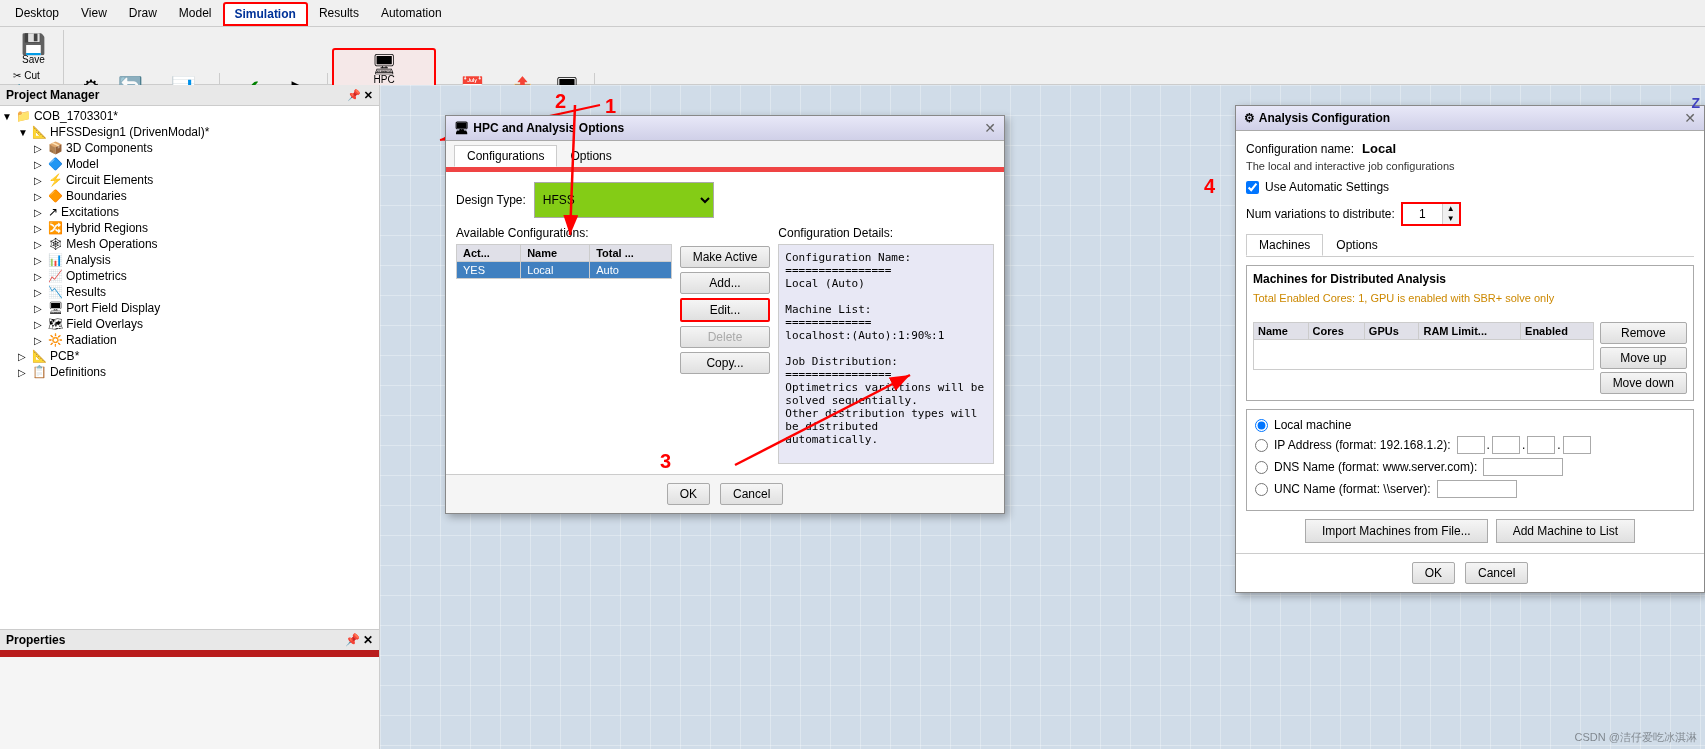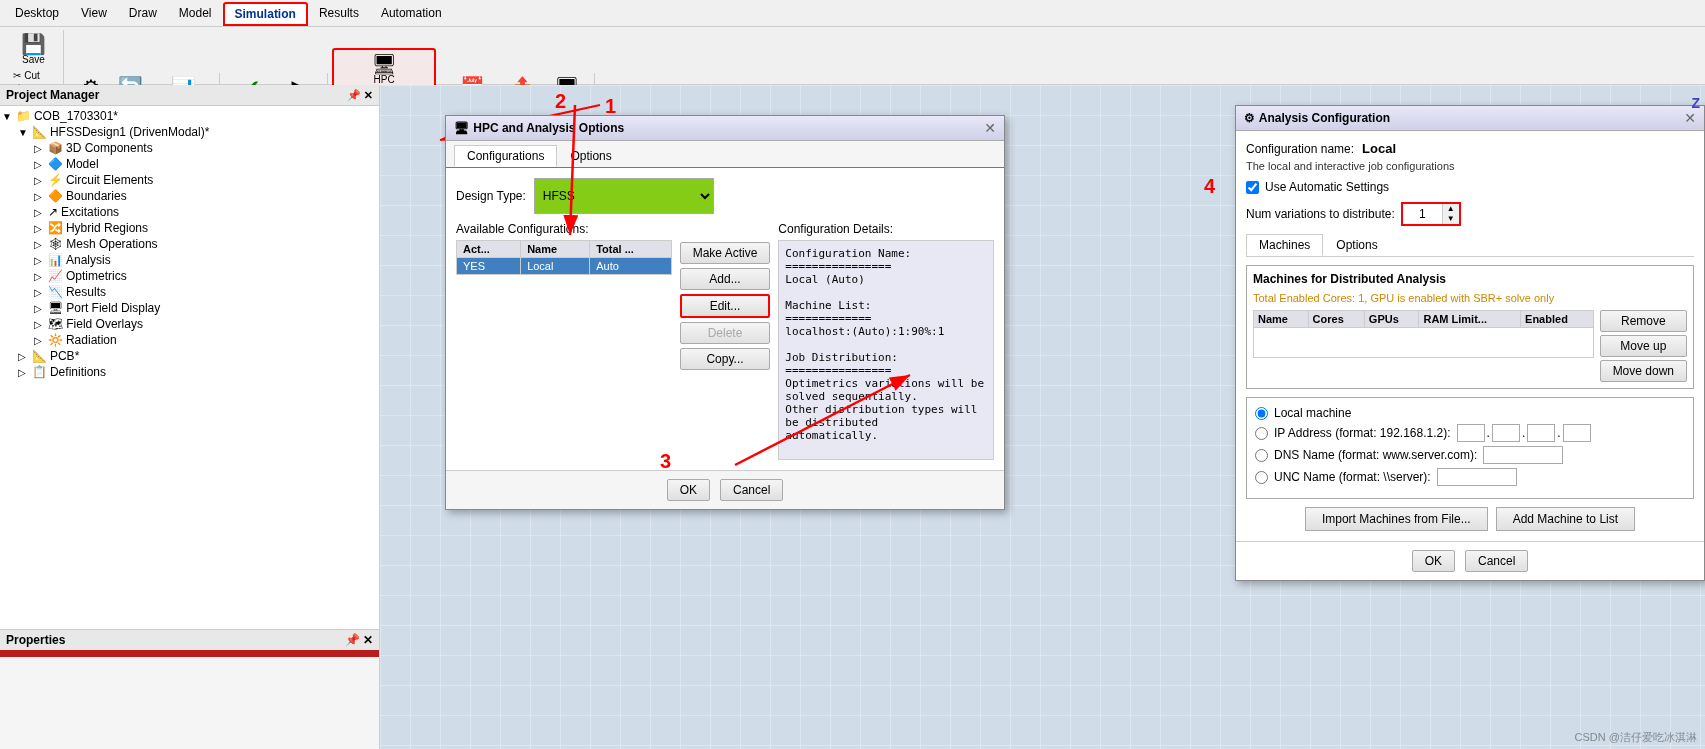--- a/index.html
+++ b/index.html
@@ -37,21 +37,21 @@
     
     
     .canvas-area { flex: 1; background: #d0dce8; position: relative; overflow: hidden; }
     .canvas-grid { width: 100%; height: 100%; background-image: linear-gradient(rgba(255,255,255,0.3) 1px, transparent 1px), linear-gradient(90deg, rgba(255,255,255,0.3) 1px, transparent 1px); background-size: 30px 30px; }
     
     
     .hpc-dialog { position: absolute; top: 30px; left: 65px; width: 560px; background: white; border: 1px solid #888; box-shadow: 3px 3px 8px rgba(0,0,0,0.3); }
     .dialog-titlebar { background: linear-gradient(to bottom, #e8e8f8, #d0d0e8); padding: 4px 8px; display: flex; justify-content: space-between; align-items: center; border-bottom: 1px solid #aaa; }
     .dialog-title { font-size: 12px; font-weight: bold; display: flex; align-items: center; gap: 4px; }
     .dialog-close { cursor: pointer; font-size: 14px; color: #666; }
-    .dialog-tabs { display: flex; border-bottom: 1px solid #ef4444; padding: 4px 8px 0; background: #f5f5f5; }
+    .dialog-tabs { display: flex; border-bottom: 5px solid #ef4444; padding: 4px 8px 0; background: #f5f5f5; }
     .dialog-tab { padding: 3px 12px; cursor: pointer; border: 1px solid transparent; font-size: 12px; }
     .dialog-tab.active { background: white; border: 1px solid #ccc; border-bottom: 1px solid white; }
     .dialog-body { padding: 10px; }
     .form-row { display: flex; align-items: center; margin-bottom: 8px; gap: 8px; }
     .form-label { font-size: 12px; white-space: nowrap; }
     .form-select { height: 36px; font-size: 12px; border: 1px solid #aaa; background: #84cc16; padding: 8px 4px; }
     .config-table { width: 100%; border-collapse: collapse; font-size: 11px; }
     .config-table th { background: #e0e0e8; border: 1px solid #ccc; padding: 2px 6px; text-align: left; }
     .config-table td { border: 1px solid #ccc; padding: 2px 6px; }
     .config-table tr.selected td { background: #4080c0; color: white; }
@@ -75,21 +75,21 @@
     .num-variations-label { font-size: 12px; }
     .num-input-box { border: 2px solid red; display: flex; align-items: center; background: white; }
     .num-input { width: 40px; height: 20px; border: none; border-right: 1px solid #ccc; text-align: center; font-size: 12px; outline: none; }
     .num-spin { display: flex; flex-direction: column; }
     .num-spin-btn { height: 10px; width: 16px; font-size: 8px; cursor: pointer; background: #f0f0f0; border: none; line-height: 10px; text-align: center; }
     .analysis-tabs { display: flex; border-bottom: 1px solid #ccc; margin-bottom: 8px; }
     .analysis-tab { padding: 3px 12px; cursor: pointer; border: 1px solid transparent; font-size: 12px; }
     .analysis-tab.active { background: white; border: 1px solid #ccc; border-bottom: 1px solid white; }
     .machines-section { border: 1px solid #aaa; padding: 6px; margin-bottom: 8px; }
     .machines-title { font-size: 12px; font-weight: bold; margin-bottom: 6px; }
-    .total-cores { font-size: 11px; margin-bottom: 6px; }
+    .total-cores { font-size: 11px; margin-bottom: 18px; }
     .total-cores span { color: #cc8800; }
     .machines-table { width: 100%; border-collapse: collapse; font-size: 11px; margin-bottom: 6px; }
     .machines-table th { background: #e0e0e8; border: 1px solid #ccc; padding: 2px 4px; text-align: left; }
     .machines-table td { border: 1px solid #ccc; padding: 2px 4px; }
     .machine-details { border: 1px solid #aaa; padding: 8px; margin-bottom: 8px; }
     .machine-details-title { font-size: 12px; font-weight: bold; margin-bottom: 6px; }
     .radio-row { display: flex; align-items: center; gap: 6px; margin-bottom: 4px; font-size: 12px; }
     .radio-row input[type=text] { border: 1px solid #aaa; height: 18px; padding: 0 3px; font-size: 11px; }
     .ip-dots { display: flex; align-items: center; gap: 2px; }
     .ip-box { width: 28px; border: 1px solid #aaa; height: 18px; text-align: center; font-size: 11px; }

